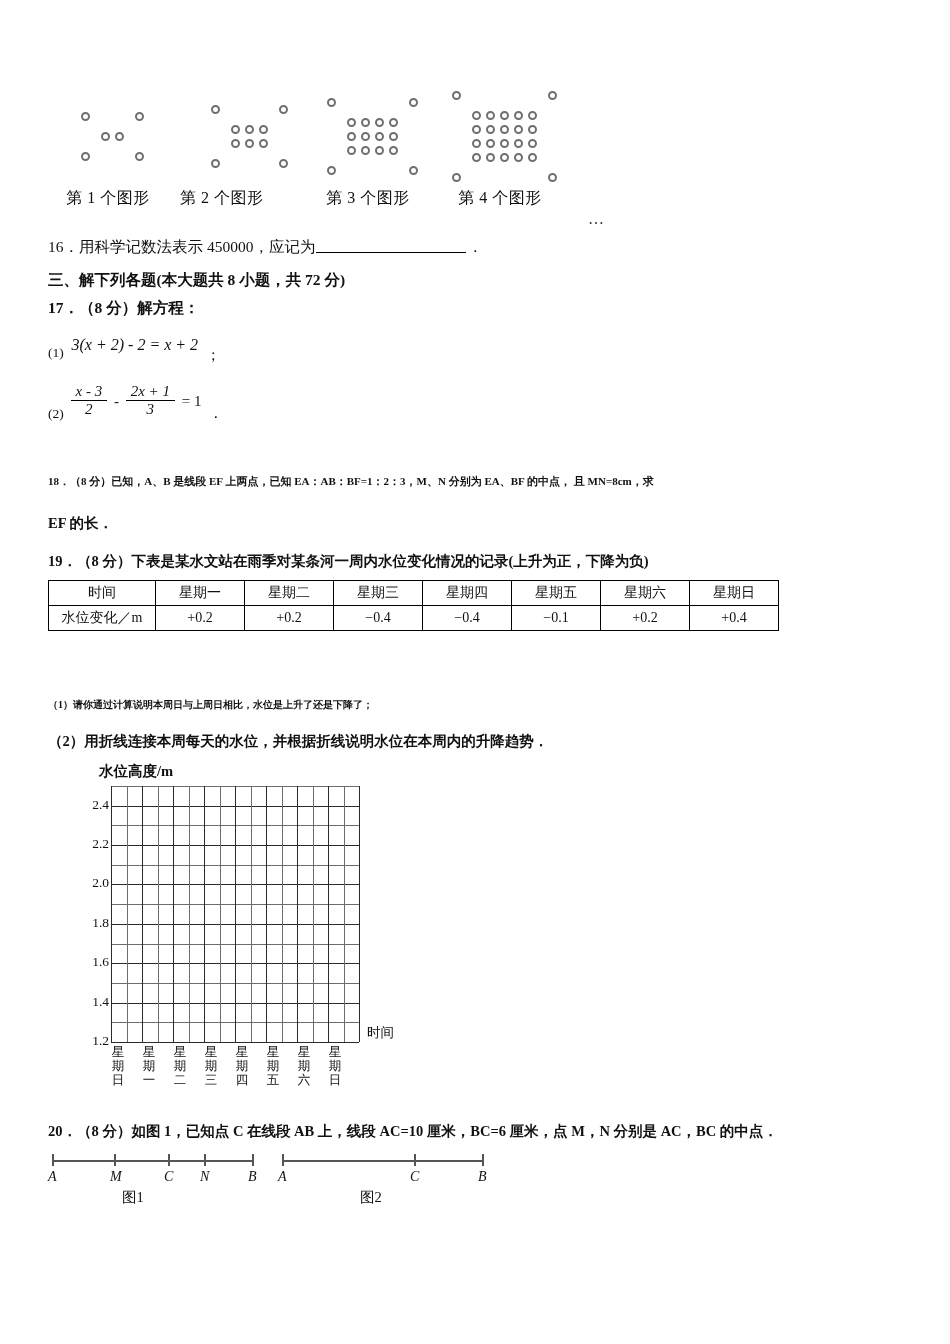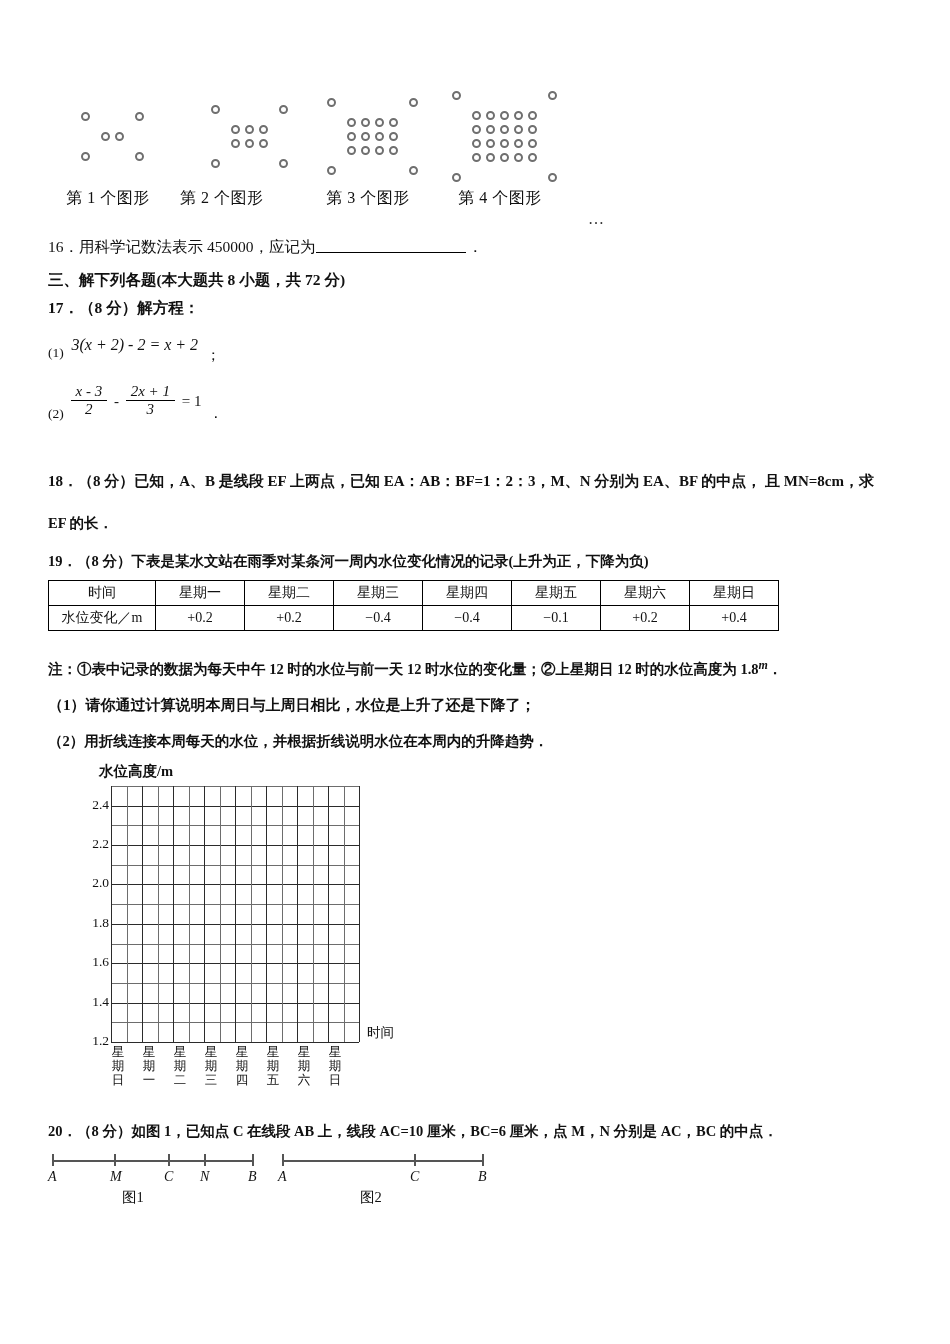--- a/index.html
+++ b/index.html
@@ -177,21 +177,21 @@
     </span>
     <span style="position:relative;top:2px;">-</span>
     <span class="frac mitalic">
       <span class="num">2x + 1</span>
       <span class="den">3</span>
     </span>
     <span style="position:relative;top:2px;">= 1</span>
     <span style="position:relative;top:14px;left:3px;">．</span>
   </div>
 
-  <div class="tline bold" style="left:48px;top:470px;font-size:15px;">18．（8 分）已知，A、B 是线段 EF 上两点，已知 EA：AB：BF=1：2：3，M、N 分别为 EA、BF 的中点， 且 MN=8cm，求</div>
+  <div class="tline bold" style="left:48px;top:470px;font-size:11px;">18．（8 分）已知，A、B 是线段 EF 上两点，已知 EA：AB：BF=1：2：3，M、N 分别为 EA、BF 的中点， 且 MN=8cm，求</div>
   <div class="tline bold" style="left:48px;top:512px;font-size:14.5px;">EF 的长．</div>
 
   <div class="tline bold" style="left:48px;top:550px;font-size:14.5px;">19．（8 分）下表是某水文站在雨季对某条河一周内水位变化情况的记录(上升为正，下降为负)</div>
 
   <table class="dtable" style="left:48px;top:580px;">
     <tbody>
         <tr>
       <td class="lab">时间</td>
       <td class="dy">星期一</td>
       <td class="dy">星期二</td>
@@ -207,24 +207,21 @@
       <td class="dy">+0.2</td>
       <td class="dy">−0.4</td>
       <td class="dy">−0.4</td>
       <td class="dy">−0.1</td>
       <td class="dy">+0.2</td>
       <td class="dy">+0.4</td>
     </tr>
   </tbody>
     </table>
 
-  <div class="tline bold" style="left:48px;top:658px;font-size:14.5px;">
-    <span>注：①表中记录的数据为每天中午 12 时的水位与前一天 12 时水位的变化量；②上星期日 12 时的水位高度为 1.8</span><span class="mitalic" style="font-size:12px;position:relative;top:-5px;">m</span><span>．</span>
-  </div>
-  <div class="tline bold" style="left:48px;top:694px;font-size:15px;">（1）请你通过计算说明本周日与上周日相比，水位是上升了还是下降了；</div>
+  <div class="tline bold" style="left:48px;top:694px;font-size:10px;">（1）请你通过计算说明本周日与上周日相比，水位是上升了还是下降了；</div>
   <div class="tline bold" style="left:48px;top:730px;font-size:14.5px;">（2）用折线连接本周每天的水位，并根据折线说明水位在本周内的升降趋势．</div>
 
   <div class="chart">
     <div class="ytitle">水位高度/m</div>
     <div class="gridbox" id="gridbox">
         <div class="gline-h" style="top: 0px;"></div>
         <div class="gline-h major" style="top: 19.6923px;"></div>
         <div class="gline-h" style="top: 39.3846px;"></div>
         <div class="gline-h major" style="top: 59.0769px;"></div>
         <div class="gline-h" style="top: 78.7692px;"></div>

